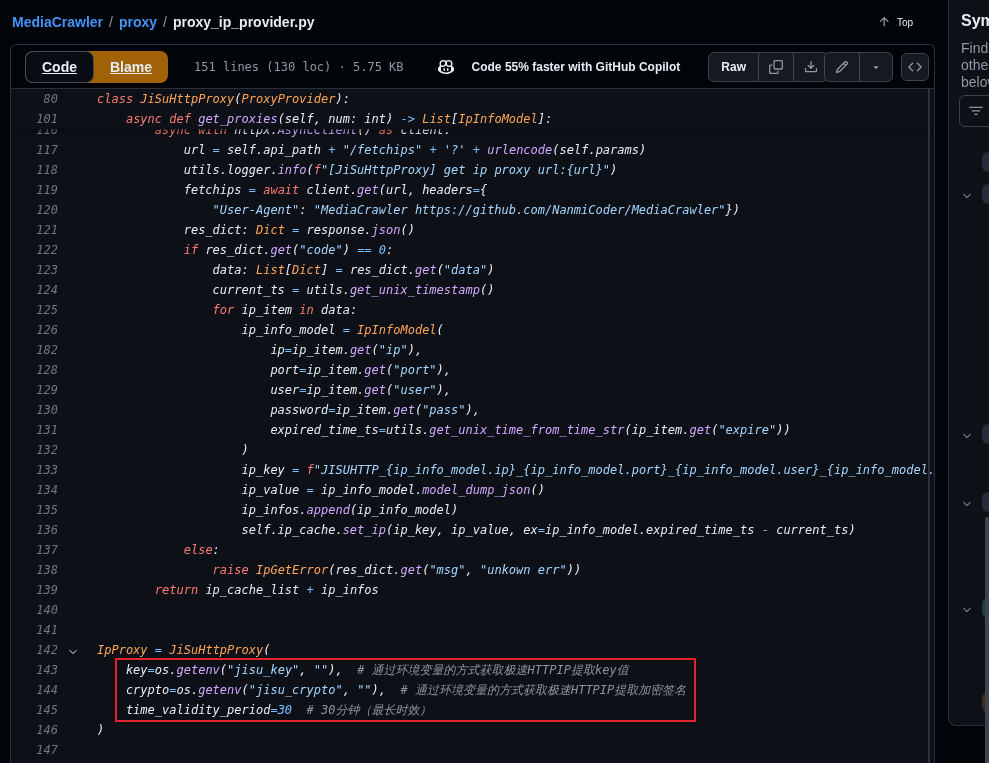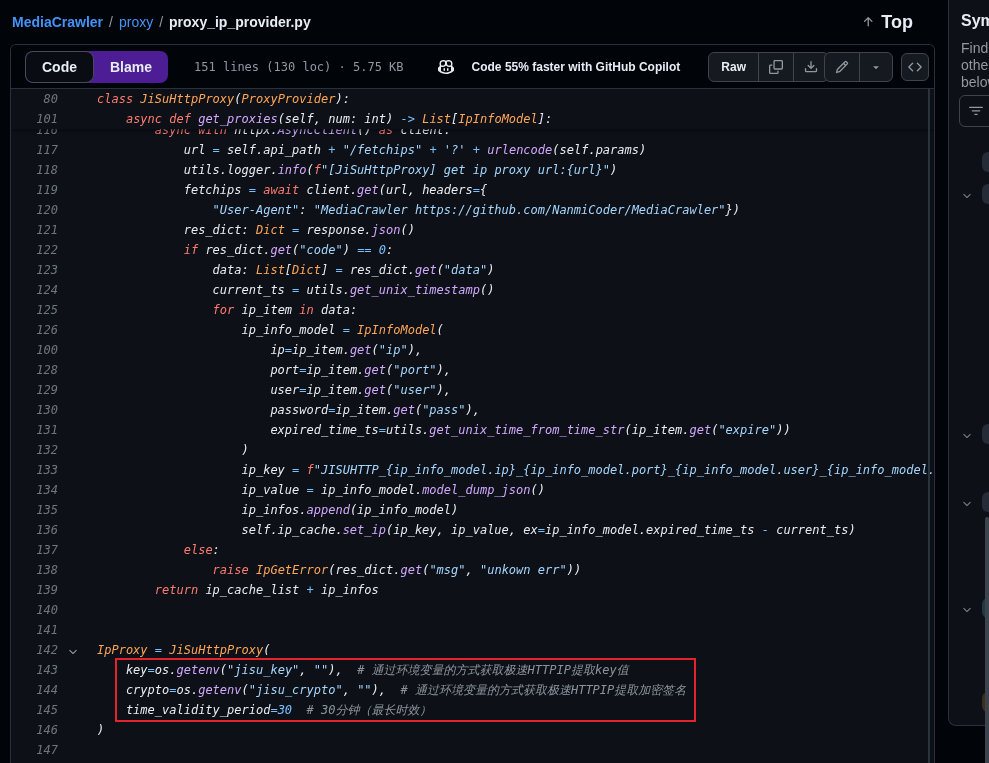--- a/index.html
+++ b/index.html
@@ -15,35 +15,35 @@
   
   #breadcrumb-bar {
     position:absolute; left:0; top:0; width:935px; height:44px;
     display:flex; align-items:center; padding:0 22px 0 12px;
   }
   .crumb-link { color:var(--accent); font-size:14px; font-weight:600; cursor:pointer; }
   .crumb-sep { color:#9198a1; font-size:14px; margin:0 6px; }
   .crumb-file { color:#e6edf3; font-size:14px; font-weight:700; }
   #top-btn { margin-left:auto; display:flex; align-items:center; gap:6px; cursor:pointer; }
   #top-btn svg { fill:#9198a1; }
-  #top-btn span { font-size:18px; font-weight:700; color:#e6edf3; }
+  #top-btn span { font-size:10px; font-weight:400; color:#e6edf3; }
 
   
   #file-card {
     position:absolute; left:10px; top:44px; width:925px; height:719px;
     border:1px solid #2a313c; border-bottom:none;
     border-radius:6px 6px 0 0; background:#0d1117; overflow:hidden;
   }
   #file-header {
     height:44px; background:#010409; border-bottom:1px solid #2a313c;
     display:flex; align-items:center; position:relative;
   }
   #seg-control {
-    margin-left:14px; display:flex; background:#4c1d95; border-radius:8px; padding:0;
-    height:32px; align-items:stretch;
+    margin-left:14px; display:flex; background:#a16207; border-radius:8px; padding:0;
+    height:32px; align-items:stretch;text-decoration:underline;
   }
   .seg-btn { font-size:14px; font-weight:600; color:#e6edf3; display:flex; align-items:center;
     padding:0 16px; border-radius:8px; cursor:pointer; }
   .seg-btn.active { background:#090d13; border:1px solid #444c56; }
   #file-meta { margin-left:26px; font-size:12px; color:#9198a1; letter-spacing:0; }
   #copilot-banner { margin-left:34px; display:flex; align-items:center; gap:18px; cursor:pointer; }
   #copilot-banner svg { fill:#e6edf3; }
   #copilot-banner span { font-size:12px; font-weight:700; color:#e6edf3; }
 
   .btn-group { position:absolute; top:7px; height:30px; display:flex; align-items:stretch;
@@ -102,21 +102,21 @@
 
   #page-scrollbar { position:absolute; left:985px; top:517px; width:4px; height:250px;
     background:#3c444d; border-radius:2px; }
 </style>
 </head>
 <body>
 
 <div id="breadcrumb-bar">
   <span class="crumb-link">MediaCrawler</span>
   <span class="crumb-sep">/</span>
-  <span class="crumb-link" style="font-weight:400;">proxy</span>
+  <span class="crumb-link" style="font-weight:700;">proxy</span>
   <span class="crumb-sep">/</span>
   <span class="crumb-file">proxy_ip_provider.py</span>
   <div id="top-btn">
     <svg width="14" height="14" viewBox="0 0 16 16">
         <path d="M3.47 7.78a.75.75 0 0 1 0-1.06l4.25-4.25a.75.75 0 0 1 1.06 0l4.25 4.25a.751.751 0 0 1-.018 1.042.751.751 0 0 1-1.042.018L9 4.81v7.44a.75.75 0 0 1-1.5 0V4.81L4.53 7.78a.75.75 0 0 1-1.06 0Z"></path>
       </svg>
     <span>Top</span>
   </div>
 </div>
 
@@ -178,21 +178,21 @@
         <div class="row"><span class="ln">117</span><span class="codetext"><span class="tk-p">            url </span><span class="tk-b">=</span><span class="tk-p"> self.api_path </span><span class="tk-b">+</span><span class="tk-p"> </span><span class="tk-s">"/fetchips"</span><span class="tk-p"> </span><span class="tk-b">+</span><span class="tk-p"> </span><span class="tk-s">'?'</span><span class="tk-p"> </span><span class="tk-b">+</span><span class="tk-p"> </span><span class="tk-f">urlencode</span><span class="tk-p">(self.params)</span></span></div>
         <div class="row"><span class="ln">118</span><span class="codetext"><span class="tk-p">            utils.logger.</span><span class="tk-f">info</span><span class="tk-p">(</span><span class="tk-k">f</span><span class="tk-s">"[JiSuHttpProxy] get ip proxy url:{url}"</span><span class="tk-p">)</span></span></div>
         <div class="row"><span class="ln">119</span><span class="codetext"><span class="tk-p">            fetchips </span><span class="tk-b">=</span><span class="tk-p"> </span><span class="tk-k">await</span><span class="tk-p"> client.</span><span class="tk-f">get</span><span class="tk-p">(url, headers</span><span class="tk-b">=</span><span class="tk-p">{</span></span></div>
         <div class="row"><span class="ln">120</span><span class="codetext"><span class="tk-p">                </span><span class="tk-s">"User-Agent"</span><span class="tk-p">: </span><span class="tk-s">"MediaCrawler https://github.com/NanmiCoder/MediaCrawler"</span><span class="tk-p">})</span></span></div>
         <div class="row"><span class="ln">121</span><span class="codetext"><span class="tk-p">            res_dict: </span><span class="tk-t">Dict</span><span class="tk-p"> </span><span class="tk-b">=</span><span class="tk-p"> response.</span><span class="tk-f">json</span><span class="tk-p">()</span></span></div>
         <div class="row"><span class="ln">122</span><span class="codetext"><span class="tk-p">            </span><span class="tk-k">if</span><span class="tk-p"> res_dict.</span><span class="tk-f">get</span><span class="tk-p">(</span><span class="tk-s">"code"</span><span class="tk-p">) </span><span class="tk-b">==</span><span class="tk-p"> </span><span class="tk-b">0</span><span class="tk-p">:</span></span></div>
         <div class="row"><span class="ln">123</span><span class="codetext"><span class="tk-p">                data: </span><span class="tk-t">List</span><span class="tk-p">[</span><span class="tk-t">Dict</span><span class="tk-p">] </span><span class="tk-b">=</span><span class="tk-p"> res_dict.</span><span class="tk-f">get</span><span class="tk-p">(</span><span class="tk-s">"data"</span><span class="tk-p">)</span></span></div>
         <div class="row"><span class="ln">124</span><span class="codetext"><span class="tk-p">                current_ts </span><span class="tk-b">=</span><span class="tk-p"> utils.</span><span class="tk-f">get_unix_timestamp</span><span class="tk-p">()</span></span></div>
         <div class="row"><span class="ln">125</span><span class="codetext"><span class="tk-p">                </span><span class="tk-k">for</span><span class="tk-p"> ip_item </span><span class="tk-k">in</span><span class="tk-p"> data:</span></span></div>
         <div class="row"><span class="ln">126</span><span class="codetext"><span class="tk-p">                    ip_info_model </span><span class="tk-b">=</span><span class="tk-p"> </span><span class="tk-t">IpInfoModel</span><span class="tk-p">(</span></span></div>
-        <div class="row"><span class="ln">100</span><span class="codetext"><span class="tk-p">                        ip</span><span class="tk-b">=</span><span class="tk-p">ip_item.</span><span class="tk-f">get</span><span class="tk-p">(</span><span class="tk-s">"ip"</span><span class="tk-p">),</span></span></div>
+        <div class="row"><span class="ln">182</span><span class="codetext"><span class="tk-p">                        ip</span><span class="tk-b">=</span><span class="tk-p">ip_item.</span><span class="tk-f">get</span><span class="tk-p">(</span><span class="tk-s">"ip"</span><span class="tk-p">),</span></span></div>
         <div class="row"><span class="ln">128</span><span class="codetext"><span class="tk-p">                        port</span><span class="tk-b">=</span><span class="tk-p">ip_item.</span><span class="tk-f">get</span><span class="tk-p">(</span><span class="tk-s">"port"</span><span class="tk-p">),</span></span></div>
         <div class="row"><span class="ln">129</span><span class="codetext"><span class="tk-p">                        user</span><span class="tk-b">=</span><span class="tk-p">ip_item.</span><span class="tk-f">get</span><span class="tk-p">(</span><span class="tk-s">"user"</span><span class="tk-p">),</span></span></div>
         <div class="row"><span class="ln">130</span><span class="codetext"><span class="tk-p">                        password</span><span class="tk-b">=</span><span class="tk-p">ip_item.</span><span class="tk-f">get</span><span class="tk-p">(</span><span class="tk-s">"pass"</span><span class="tk-p">),</span></span></div>
         <div class="row"><span class="ln">131</span><span class="codetext"><span class="tk-p">                        expired_time_ts</span><span class="tk-b">=</span><span class="tk-p">utils.</span><span class="tk-f">get_unix_time_from_time_str</span><span class="tk-p">(ip_item.</span><span class="tk-f">get</span><span class="tk-p">(</span><span class="tk-s">"expire"</span><span class="tk-p">))</span></span></div>
         <div class="row"><span class="ln">132</span><span class="codetext"><span class="tk-p">                    )</span></span></div>
         <div class="row"><span class="ln">133</span><span class="codetext"><span class="tk-p">                    ip_key </span><span class="tk-b">=</span><span class="tk-p"> </span><span class="tk-k">f</span><span class="tk-s">"JISUHTTP_{ip_info_model.ip}_{ip_info_model.port}_{ip_info_model.user}_{ip_info_model.password}"</span></span></div>
         <div class="row"><span class="ln">134</span><span class="codetext"><span class="tk-p">                    ip_value </span><span class="tk-b">=</span><span class="tk-p"> ip_info_model.</span><span class="tk-f">model_dump_json</span><span class="tk-p">()</span></span></div>
         <div class="row"><span class="ln">135</span><span class="codetext"><span class="tk-p">                    ip_infos.</span><span class="tk-f">append</span><span class="tk-p">(ip_info_model)</span></span></div>
         <div class="row"><span class="ln">136</span><span class="codetext"><span class="tk-p">                    self.ip_cache.</span><span class="tk-f">set_ip</span><span class="tk-p">(ip_key, ip_value, ex</span><span class="tk-b">=</span><span class="tk-p">ip_info_model.expired_time_ts </span><span class="tk-b">-</span><span class="tk-p"> current_ts)</span></span></div>
         <div class="row"><span class="ln">137</span><span class="codetext"><span class="tk-p">            </span><span class="tk-k">else</span><span class="tk-p">:</span></span></div>

